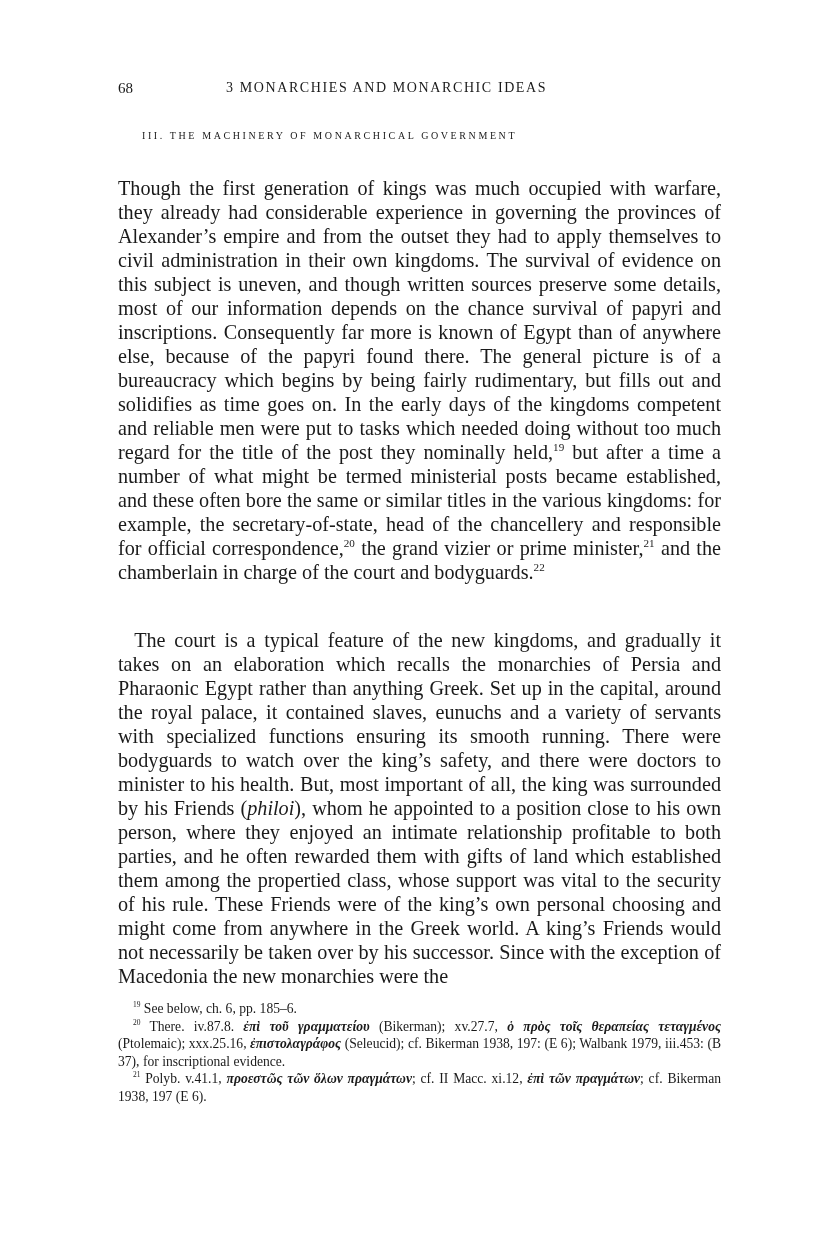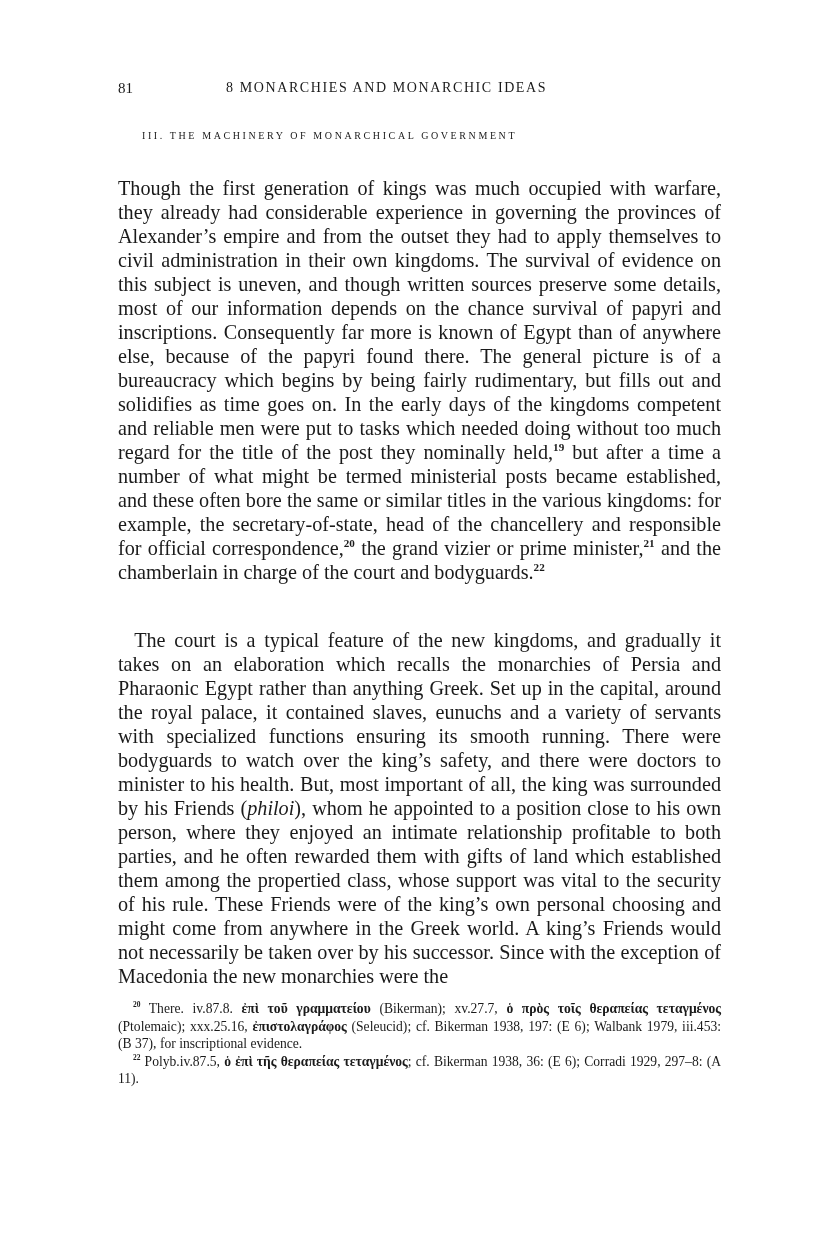--- a/index.html
+++ b/index.html
@@ -6,38 +6,39 @@
   body { width: 822px; height: 1254px; position: relative; overflow: hidden;
          font-family: "Liberation Serif", "DejaVu Serif", serif; color: #1a1a1a; }
   .page { position: absolute; left: 118px; top: 0; width: 603px; }
   .running-head { position: absolute; top: 80px; left: 0; width: 603px; font-size: 15px; }
   .folio { position: absolute; left: 0; top: 0; }
   .running-title { position: absolute; left: 108px; top: 0; letter-spacing: 1.6px; font-size: 14px; }
   .section-heading { position: absolute; top: 130px; left: 24px; font-size: 10px; letter-spacing: 2.6px; }
   .body-text { position: absolute; top: 176px; left: 0; width: 603px; font-size: 20.2px; line-height: 24px; text-align: justify; }
   .body-text p { margin: 0; }
   .body-text p + p { text-indent: 0.8em; margin-top: 44px; }
-  sup { font-size: 0.55em; line-height: 0; vertical-align: super; font-weight: bold; }
+  sup { font-size: 0.55em; line-height: 0; vertical-align: super; font-weight: normal; }
   .footnotes { position: absolute; top: 1000px; left: 0; width: 603px; font-size: 13.6px; line-height: 17.6px; text-align: justify; }
   .footnotes p { margin: 0; text-indent: 1.1em; }
-  .footnotes .greek { font-weight: bold; }
+  .footnotes .greek { font-style: italic; font-weight: bold; }
 </style>
 </head>
 <body>
 
 <div class="page">
   <div class="running-head">
-    <span class="folio">81</span>
-    <span class="running-title">8 MONARCHIES AND MONARCHIC IDEAS</span>
+    <span class="folio">68</span>
+    <span class="running-title">3 MONARCHIES AND MONARCHIC IDEAS</span>
   </div>
 
   <div class="section-heading">III. THE MACHINERY OF MONARCHICAL GOVERNMENT</div>
 
   <div class="body-text">
     <p><span>Though the first generation of kings was much occupied with warfare, they already had considerable experience in governing the provinces of Alexander’s empire and from the outset they had to apply themselves to civil administration in their own kingdoms. The survival of evidence on this subject is uneven, and though written sources preserve some details, most of our information depends on the chance survival of papyri and inscriptions. Consequently far more is known of Egypt than of anywhere else, because of the papyri found there. The general picture is of a bureaucracy which begins by being fairly rudimentary, but fills out and solidifies as time goes on. In the early days of the kingdoms competent and reliable men were put to tasks which needed doing without too much regard for the title of the post they nominally held,</span><sup>19</sup><span> but after a time a number of what might be termed ministerial posts became established, and these often bore the same or similar titles in the various kingdoms: for example, the secretary-of-state, head of the chancellery and responsible for official correspondence,</span><sup>20</sup><span> the grand vizier or prime minister,</span><sup>21</sup><span> and the chamberlain in charge of the court and bodyguards.</span><sup>22</sup></p>
     <p><span>The court is a typical feature of the new kingdoms, and gradually it takes on an elaboration which recalls the monarchies of Persia and Pharaonic Egypt rather than anything Greek. Set up in the capital, around the royal palace, it contained slaves, eunuchs and a variety of servants with specialized functions ensuring its smooth running. There were bodyguards to watch over the king’s safety, and there were doctors to minister to his health. But, most important of all, the king was surrounded by his Friends (</span><i>philoi</i><span>), whom he appointed to a position close to his own person, where they enjoyed an intimate relationship profitable to both parties, and he often rewarded them with gifts of land which established them among the propertied class, whose support was vital to the security of his rule. These Friends were of the king’s own personal choosing and might come from anywhere in the Greek world. A king’s Friends would not necessarily be taken over by his successor. Since with the exception of Macedonia the new monarchies were the</span></p>
   </div>
 
   <div class="footnotes" id="footnotes">
+      <p><sup>19</sup><span> See below, ch. 6, pp. 185–6.</span></p>
       <p><sup>20</sup><span> There. iv.87.8. </span><span class="greek">ἐπὶ τοῦ γραμματείου</span><span> (Bikerman); xv.27.7, </span><span class="greek">ὁ πρὸς τοῖς θεραπείας τεταγμένος</span><span> (Ptolemaic); xxx.25.16, </span><span class="greek">ἐπιστολαγράφος</span><span> (Seleucid); cf. Bikerman 1938, 197: (E 6); Walbank 1979, iii.453: (B 37), for inscriptional evidence.</span></p>
-      <p><sup>22</sup><span> Polyb.iv.87.5, </span><span class="greek">ὁ ἐπὶ τῆς θεραπείας τεταγμένος</span><span>; cf. Bikerman 1938, 36: (E 6); Corradi 1929, 297–8: (A 11).</span></p>
+      <p><sup>21</sup><span> Polyb. v.41.1, </span><span class="greek">προεστῶς τῶν ὅλων πραγμάτων</span><span>; cf. II Macc. xi.12, </span><span class="greek">ἐπὶ τῶν πραγμάτων</span><span>; cf. Bikerman 1938, 197 (E 6).</span></p>
     </div>
 </div>
 
 </body></html>

